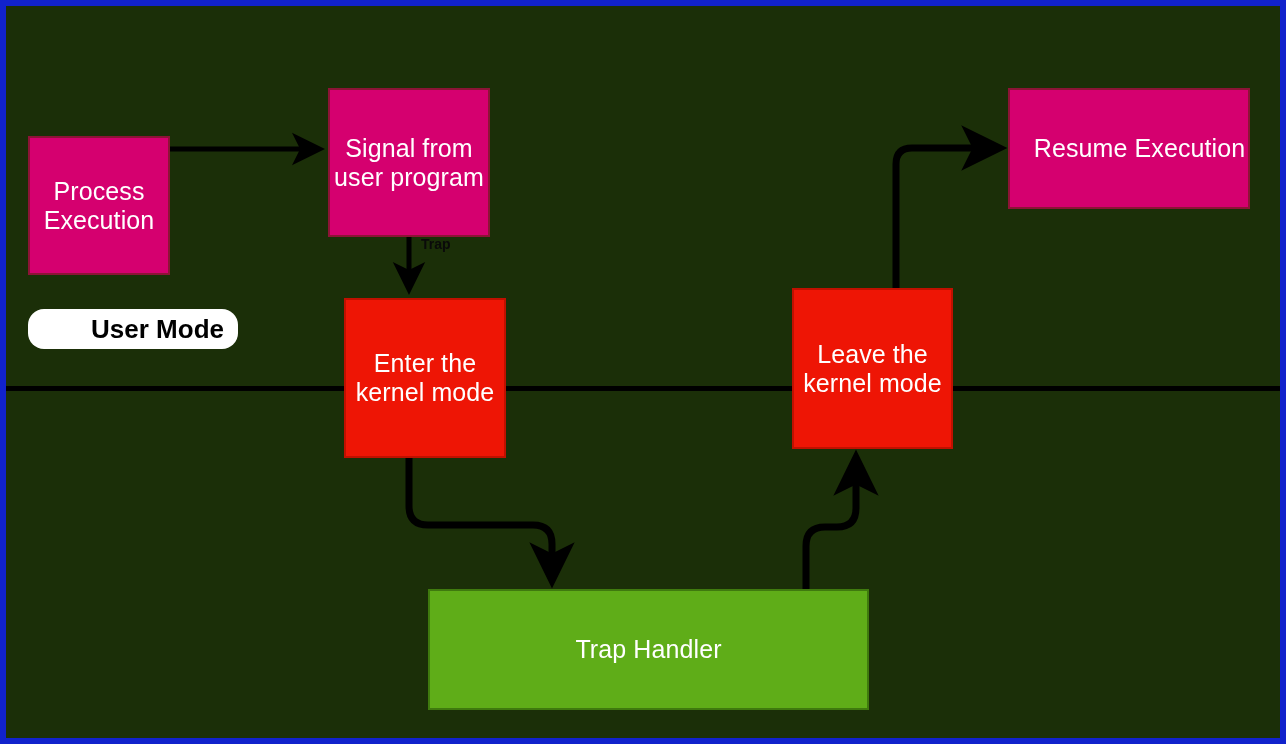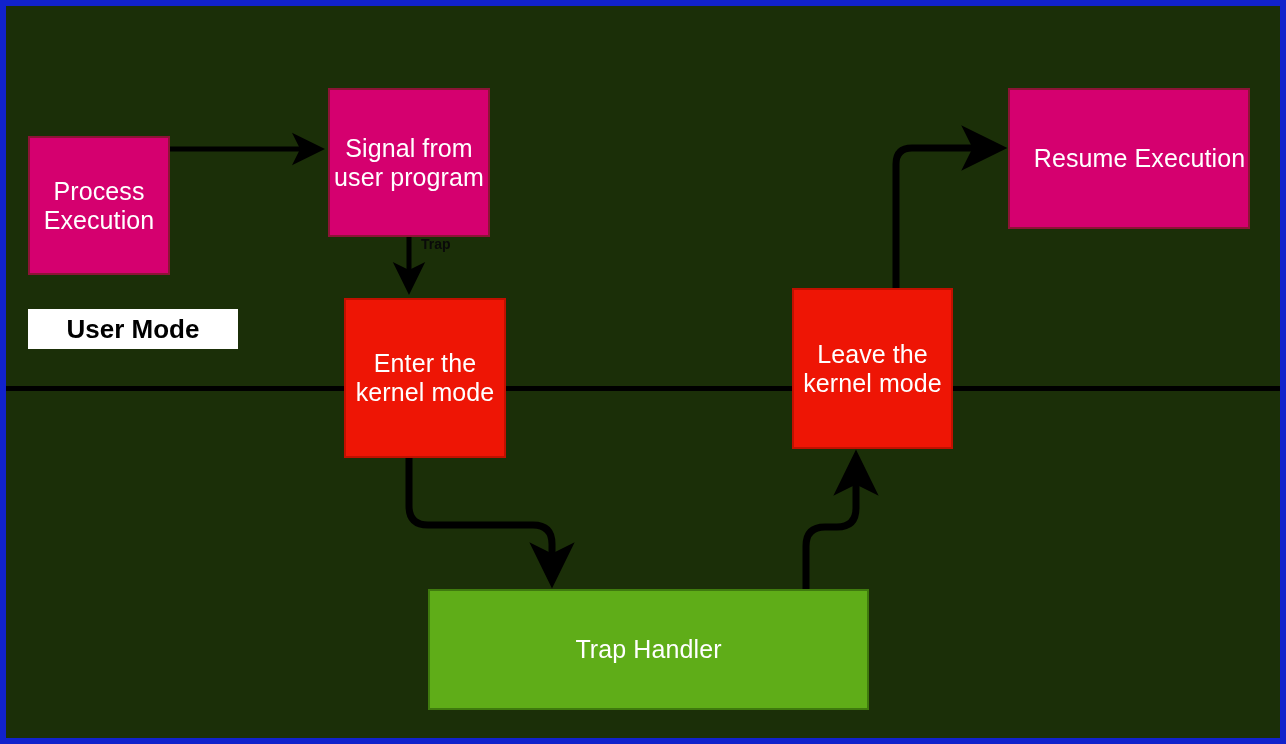--- a/index.html
+++ b/index.html
@@ -54,26 +54,27 @@
     margin-left: 16px;
   }
   .node-green {
     background: #5fad18;
     border: 2px solid #3f7a0e;
   }
   .mode-chip {
     position: absolute;
     display: flex;
     align-items: center;
-    justify-content: center;
+    justify-content: flex-end;
     font-weight: bold;
     font-size: 26px;
     color: #000000;
     z-index: 6;
     white-space: nowrap;
+    border-radius: 16px;
   }
   .mode-chip.boxed {
     background: #ffffff;
     padding: 0 14px;
   }
   .edge-label {
     position: absolute;
     font-weight: bold;
     font-size: 14px;
     color: #0a0a0a;
@@ -113,21 +114,21 @@
     </svg>
 
     <div class="node node-pink" style="left:22px; top:82px; width:142px; height:139px;margin-top:48px;">
       <span>Process Execution</span>
     </div>
 
     <div class="node node-pink" style="left:322px; top:82px; width:162px; height:149px;">
       <span>Signal from user program</span>
     </div>
 
-    <div class="node node-pink" style="left:1002px; top:82px; width:242px; height:141px;padding-left:21px;">
+    <div class="node node-pink" style="left:1002px; top:82px; width:242px; height:121px;padding-left:21px;">
       <span>Resume Execution</span>
     </div>
 
     <div class="node node-red" style="left:322px; top:292px; width:162px; height:160px;">
       <span>Enter the kernel mode</span>
     </div>
 
     <div class="node node-red" style="left:770px; top:282px; width:161px; height:161px;">
       <span>Leave the kernel mode</span>
     </div>

